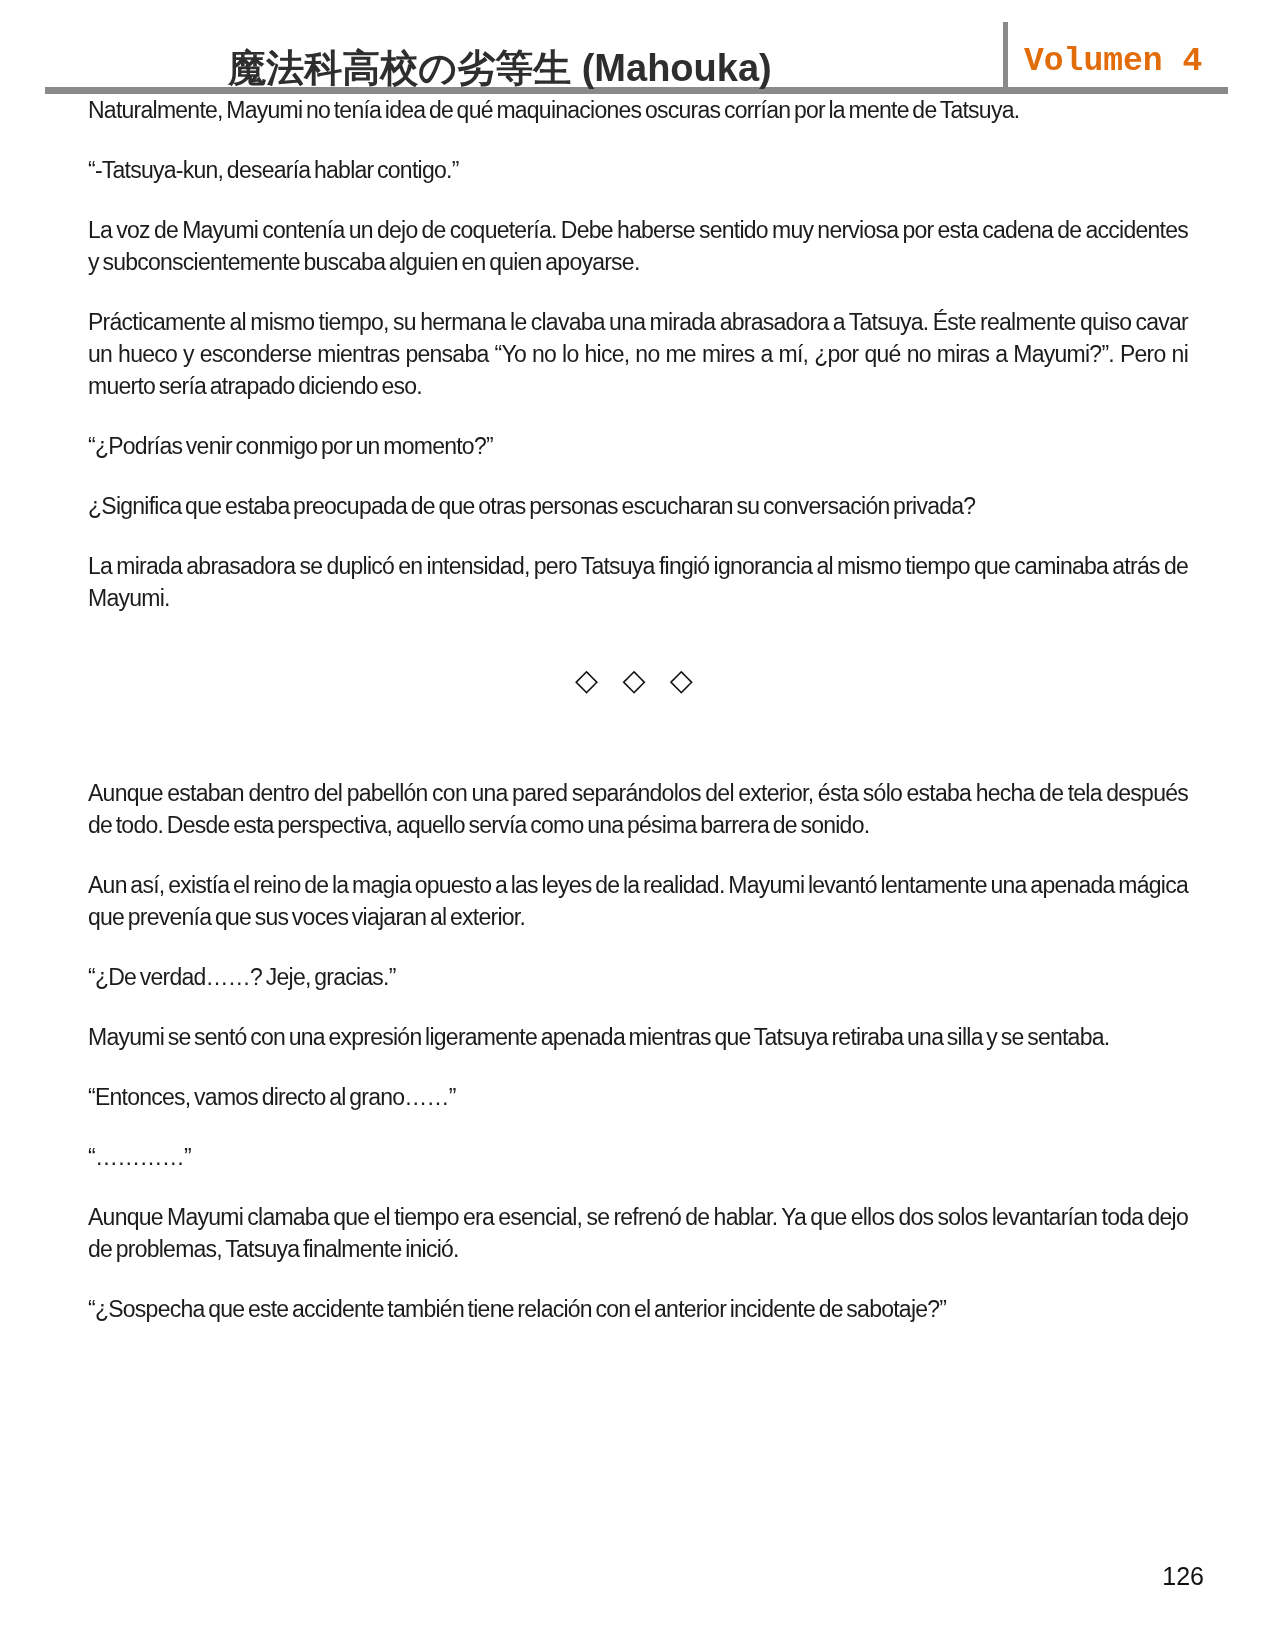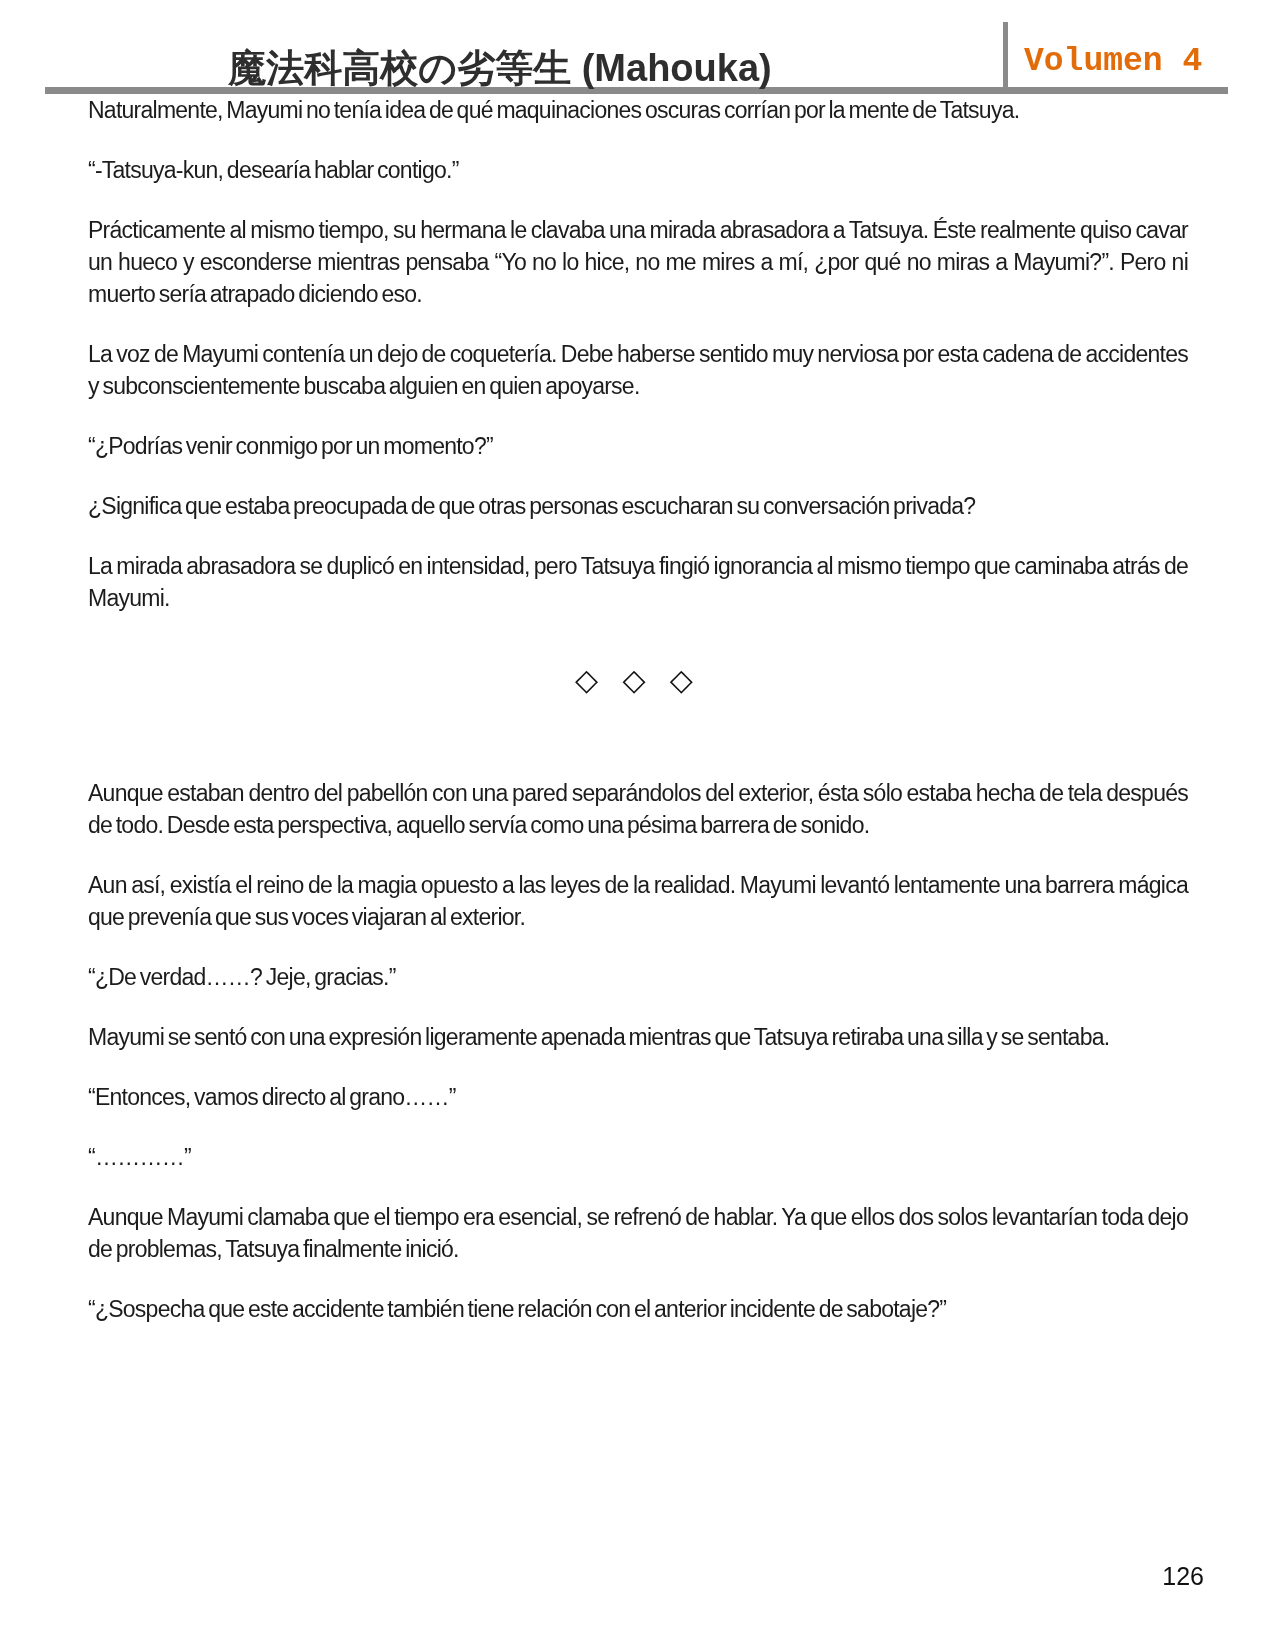--- a/index.html
+++ b/index.html
@@ -98,28 +98,28 @@
       <span class="title-text">魔法科高校の劣等生 (Mahouka)</span>
     </div>
     <div class="vol-cell">
       <span class="vol-text">Volumen 4</span>
     </div>
   </header>
 
   <main class="body-text" id="paragraphs">
       <p class="para">Naturalmente, Mayumi no tenía idea de qué maquinaciones oscuras corrían por la mente de Tatsuya.</p>
       <p class="para">“-Tatsuya-kun, desearía hablar contigo.”</p>
+      <p class="para">La voz de Mayumi contenía un dejo de coquetería. Debe haberse sentido muy nerviosa por esta cadena de accidentes y subconscientemente buscaba alguien en quien apoyarse.</p>
       <p class="para">Prácticamente al mismo tiempo, su hermana le clavaba una mirada abrasadora a Tatsuya. Éste realmente quiso cavar un hueco y esconderse mientras pensaba “Yo no lo hice, no me mires a mí, ¿por qué no miras a Mayumi?”. Pero ni muerto sería atrapado diciendo eso.</p>
-      <p class="para">La voz de Mayumi contenía un dejo de coquetería. Debe haberse sentido muy nerviosa por esta cadena de accidentes y subconscientemente buscaba alguien en quien apoyarse.</p>
       <p class="para">“¿Podrías venir conmigo por un momento?”</p>
       <p class="para">¿Significa que estaba preocupada de que otras personas escucharan su conversación privada?</p>
       <p class="para">La mirada abrasadora se duplicó en intensidad, pero Tatsuya fingió ignorancia al mismo tiempo que caminaba atrás de Mayumi.</p>
       <p class="separator">◇ ◇ ◇</p>
       <p class="para">Aunque estaban dentro del pabellón con una pared separándolos del exterior, ésta sólo estaba hecha de tela después de todo. Desde esta perspectiva, aquello servía como una pésima barrera de sonido.</p>
-      <p class="para">Aun así, existía el reino de la magia opuesto a las leyes de la realidad. Mayumi levantó lentamente una barrera mágica que prevenía que sus voces viajaran al exterior.</p>
+      <p class="para">Aun así, existía el reino de la magia opuesto a las leyes de la realidad. Mayumi levantó lentamente una apenada mágica que prevenía que sus voces viajaran al exterior.</p>
       <p class="para">“¿De verdad……? Jeje, gracias.”</p>
       <p class="para">Mayumi se sentó con una expresión ligeramente apenada mientras que Tatsuya retiraba una silla y se sentaba.</p>
       <p class="para">“Entonces, vamos directo al grano……”</p>
       <p class="para">“…………”</p>
       <p class="para">Aunque Mayumi clamaba que el tiempo era esencial, se refrenó de hablar. Ya que ellos dos solos levantarían toda dejo de problemas, Tatsuya finalmente inició.</p>
       <p class="para">“¿Sospecha que este accidente también tiene relación con el anterior incidente de sabotaje?”</p>
     </main>
 
   <div class="pagenum">126</div>
 

